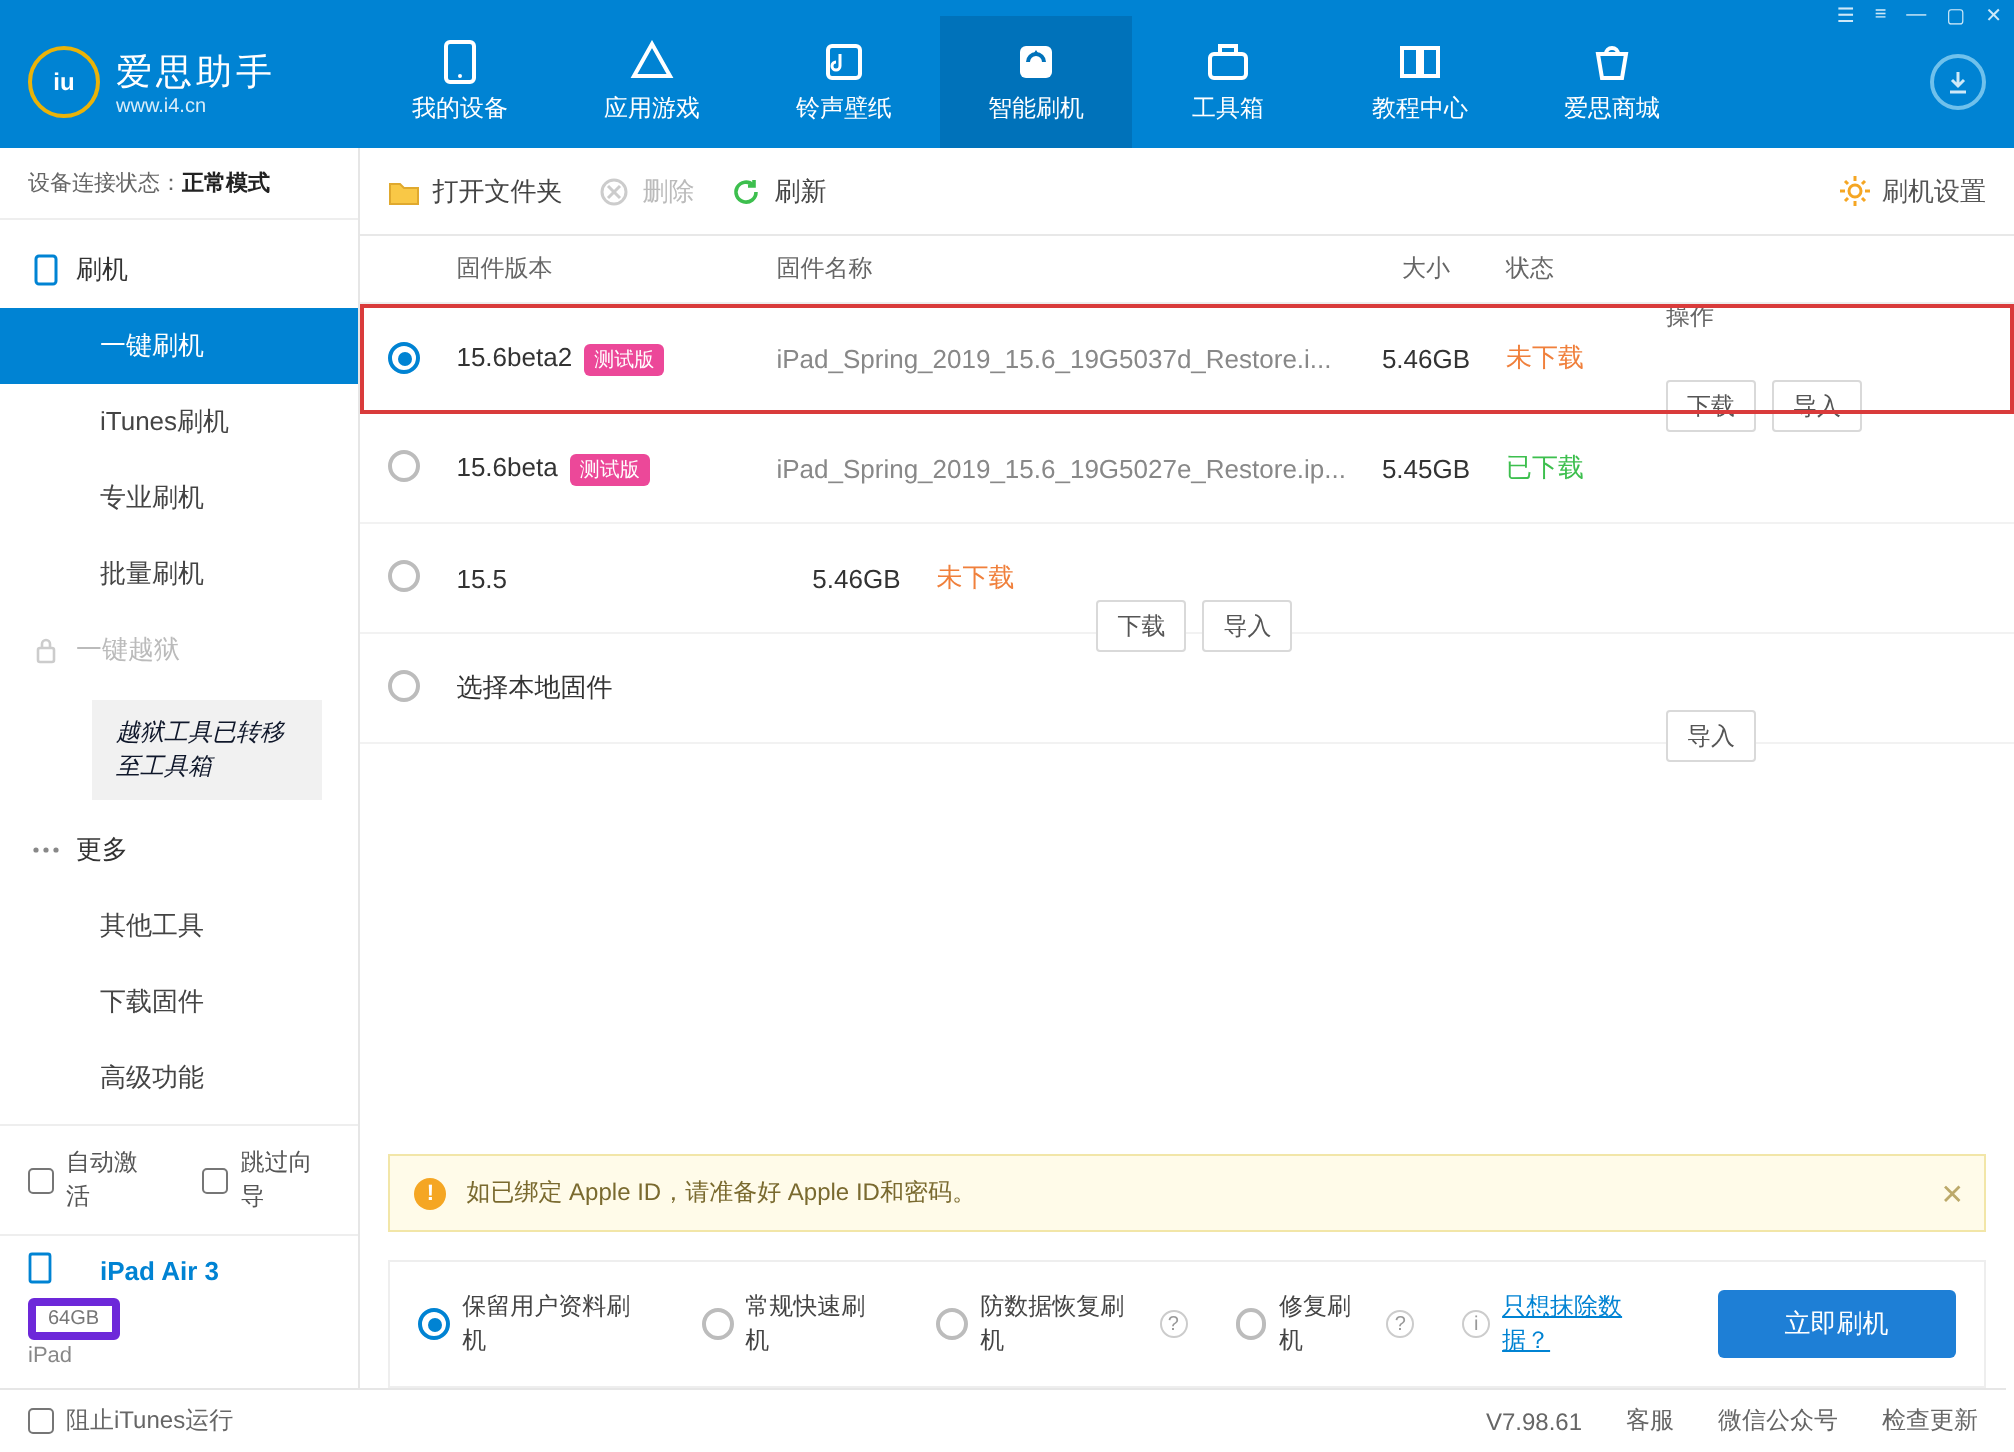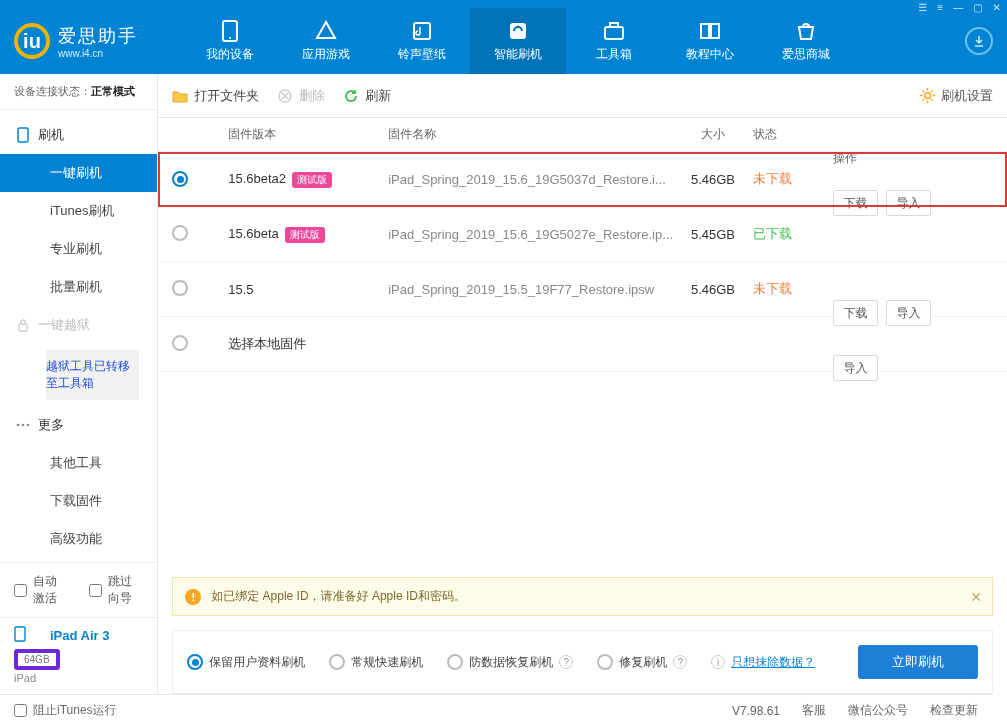--- a/index.html
+++ b/index.html
@@ -4,61 +4,61 @@
 <style>
 * { margin: 0; padding: 0; box-sizing: border-box; font-family: "Microsoft YaHei", Arial, sans-serif; }
 body { width: 1007px; height: 726px; overflow: hidden; background: #fff; font-size: 12px; color: #333; }
 
 .titlebar { height: 8px; background: #0083d3; }
 .winctrls { position: absolute; top: 2px; right: 6px; display: flex; gap: 10px; color: #cfe9f8; font-size: 10px; }
 .winctrls span { cursor: pointer; }
 
 .header { background: #0083d3; height: 66px; display: flex; align-items: center; padding: 0 14px; color: #fff; }
 .logo { display: flex; align-items: center; gap: 8px; width: 168px; }
-.logo-icon { width: 36px; height: 36px; border: 4px solid #eab308; border-radius: 50%; display: flex; align-items: center; justify-content: center; font-weight: bold; font-size: 20px; }
+.logo-icon { width: 36px; height: 36px; border: 2px solid #eab308; border-radius: 50%; display: flex; align-items: center; justify-content: center; font-weight: bold; font-size: 12px; }
 .logo-text .cn { font-size: 18px; font-weight: 500; letter-spacing: 2px; }
 .logo-text .en { font-size: 10px; opacity: .85; }
 .nav { display: flex; flex: 1; }
 .nav-item { width: 96px; height: 66px; display: flex; flex-direction: column; align-items: center; justify-content: center; gap: 4px; cursor: pointer; }
 .nav-item.active { background: #0072ba; }
 .nav-item .ico { width: 22px; height: 22px; display: flex; align-items: center; justify-content: center; }
 .nav-item svg { fill: #fff; }
 .nav-item .lbl { font-size: 12px; }
 .dl-circle { margin-left: auto; width: 28px; height: 28px; border: 2px solid #6fc1ec; border-radius: 50%; display: flex; align-items: center; justify-content: center; }
 
 .body { display: flex; height: 620px; }
 .sidebar { width: 190px; border-right: 1px solid #e6e6e6; display: flex; flex-direction: column; }
 .conn { padding: 10px 14px; border-bottom: 1px solid #eee; color: #666; font-size: 11px; }
 .conn b { color: #222; font-weight: 600; }
 .side-list { flex: 1; overflow: auto; padding-top: 6px; }
 .side-head { display: flex; align-items: center; gap: 8px; padding: 10px 16px; color: #333; font-size: 13px; }
 .side-head .sicon { width: 14px; height: 14px; display: inline-flex; align-items: center; justify-content: center; }
 .side-sub { padding: 10px 16px 10px 50px; font-size: 13px; color: #444; cursor: pointer; }
 .side-sub.selected { background: #0083d3; color: #fff; }
-.side-note { margin: 6px 18px 6px 46px; background: #f1f1f1; color: #1d4ed8; padding: 8px 0; font-size: 12px; line-height: 1.4; }
+.side-note { margin: 6px 18px 6px 46px; background: #f1f1f1; color: #0f172a; padding: 8px 12px; font-size: 12px; line-height: 1.4; font-style: italic; }
 .side-gray { color: #bbb !important; }
 
 .sidebar-bottom { border-top: 1px solid #eee; }
 .auto-row { display: flex; align-items: center; gap: 6px; padding: 10px 14px; color: #555; border-bottom: 1px solid #eee; }
 .auto-row .sp { width: 12px; }
 .device-row { padding: 8px 14px 10px; }
 .device-row .dn { color: #0083d3; font-weight: 600; font-size: 13px; display: flex; align-items: center; gap: 24px; }
 .device-row .badge { display: inline-block; border: 4px solid #6d28d9; border-radius: 3px; padding: 1px 6px; font-size: 10px; color: #777; margin-top: 4px; }
 .device-row .dt { color: #888; font-size: 11px; margin-top: 2px; }
 
 .main { flex: 1; display: flex; flex-direction: column; }
 .toolbar { height: 44px; border-bottom: 1px solid #e8e8e8; display: flex; align-items: center; padding: 0 14px; gap: 18px; }
 .tbtn { display: flex; align-items: center; gap: 6px; color: #444; cursor: pointer; font-size: 13px; }
 .tbtn.disabled { color: #bbb; }
 .tbtn .ti { width: 16px; height: 16px; display: inline-flex; align-items: center; justify-content: center; }
 .toolbar .right { margin-left: auto; color: #555; display: flex; align-items: center; gap: 6px; }
 
 .thead { display: flex; align-items: center; height: 34px; border-bottom: 1px solid #eee; padding: 0 14px; color: #666; font-size: 12px; }
 .col-radio { width: 34px; }
-.col-ver { width: 160px; margin-left: 22px; }
+.col-ver { width: 160px; }
 .col-name { flex: 1; }
 .col-size { width: 80px; text-align: center; }
 .col-status { width: 80px; }
 .col-ops { width: 160px; margin-top: 48px; }
 
 .rows { }
 .row { display: flex; align-items: center; height: 55px; border-bottom: 1px solid #f2f2f2; padding: 0 14px; font-size: 13px; }
 .row.highlight { outline: 2px solid #d93b3b; outline-offset: -2px; }
 .radio { width: 16px; height: 16px; border: 2px solid #bcbcbc; border-radius: 50%; display: inline-flex; align-items: center; justify-content: center; }
 .radio.on { border-color: #0083d3; }
@@ -72,21 +72,21 @@
 .warn { margin: 10px 14px 0; background: #fffbe9; border: 1px solid #f2e6a8; padding: 10px 12px; display: flex; align-items: center; gap: 10px; color: #7a6a2f; position: relative; }
 .warn .wi { width: 16px; height: 16px; background: #f5a623; color: #fff; border-radius: 50%; display: flex; align-items: center; justify-content: center; font-weight: bold; font-size: 11px; }
 .warn .close { position: absolute; right: 10px; color: #bca96a; cursor: pointer; font-size: 14px; }
 
 .flash-opts { margin: 14px 14px 0; border: 1px solid #eee; padding: 14px; display: flex; align-items: center; gap: 24px; }
 .fopt { display: flex; align-items: center; gap: 6px; color: #444; }
 .fopt .help { width: 14px; height: 14px; border: 1px solid #ccc; border-radius: 50%; display: inline-flex; align-items: center; justify-content: center; font-size: 10px; color: #999; }
 .link { color: #0083d3; text-decoration: underline; cursor: pointer; }
 .flash-btn { margin-left: auto; width: 120px; height: 34px; background: #1e7fd6; color: #fff; border: none; border-radius: 3px; font-size: 13px; cursor: pointer; }
 
-.footer { position: absolute; bottom: 0; left: 0; right: 15px; height: 32px; border-top: 1px solid #e6e6e6; display: flex; align-items: center; padding: 0 14px; color: #666; font-size: 12px; background: #fff; }
+.footer { position: absolute; bottom: 0; left: 0; right: 4px; height: 32px; border-top: 1px solid #e6e6e6; display: flex; align-items: center; padding: 0 14px; color: #666; font-size: 12px; background: #fff; }
 .footer .fsp { flex: 1; }
 .footer .fitem { margin-left: 22px; cursor: pointer; }
 input[type=checkbox] { width: 13px; height: 13px; }
 </style>
 </head>
 <body>
 
 <div class="titlebar"></div>
 <div class="winctrls">
   <span>☰</span>
@@ -312,21 +312,20 @@
           <div class="col-radio"><span class="radio"></span></div>
           <div class="col-ver">15.6beta<span class="tag-beta">测试版</span></div>
           <div class="col-name dim">iPad_Spring_2019_15.6_19G5027e_Restore.ip...</div>
           <div class="col-size">5.45GB</div>
           <div class="col-status status-green">已下载</div>
           <div class="col-ops"></div>
         </div>
         <div class="row">
           <div class="col-radio"><span class="radio"></span></div>
           <div class="col-ver">15.5</div>
-          <div class="col-name dim">iPad_Spring_2019_15.5_19F77_Restore.ipsw</div>
           <div class="col-size">5.46GB</div>
           <div class="col-status status-orange">未下载</div>
           <div class="col-ops"><button class="opbtn">下载</button><button class="opbtn">导入</button></div>
         </div>
         <div class="row">
           <div class="col-radio"><span class="radio"></span></div>
           <div class="col-ver">选择本地固件</div>
           <div class="col-name dim"></div>
           <div class="col-size"></div>
           <div class="col-status "></div>

